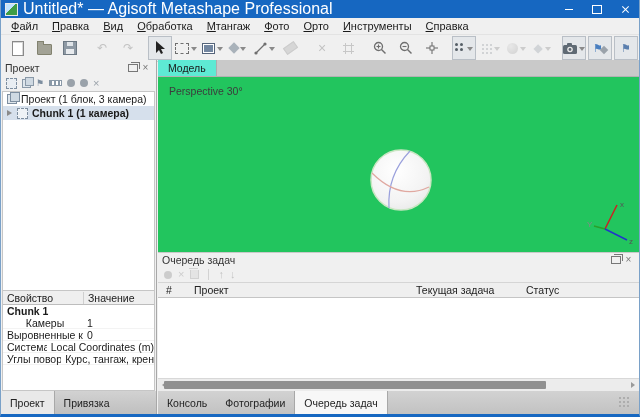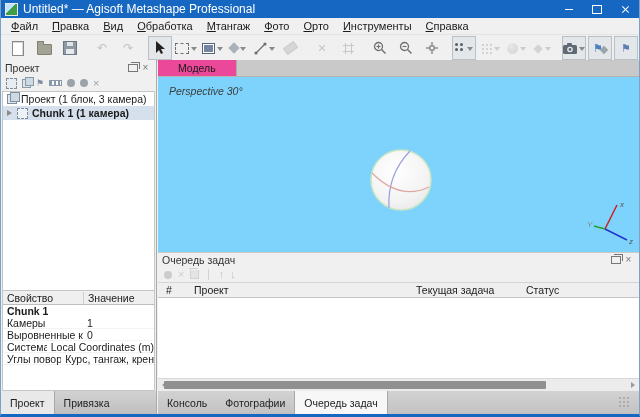--- a/index.html
+++ b/index.html
@@ -1,20 +1,20 @@
 <!DOCTYPE html>
 <html><head>
 <meta charset="utf-8">
 <style>
   html,body{margin:0;padding:0;background:#444;}
   .window{position:relative;width:640px;height:417px;background:#f0f0f0;overflow:hidden;
     font-family:"Liberation Sans",sans-serif;color:#1a1a1a;box-sizing:border-box;
     border-left:1px solid #7aa1c8;border-right:1px solid #7aa1c8;border-bottom:3px solid #1667c1;}
   
-  .titlebar{position:absolute;left:0;top:0;right:0;height:18px;background:#1667c1;display:flex;align-items:center;color:#fff;font-size:12px;}
+  .titlebar{position:absolute;left:0;top:0;right:0;height:18px;background:#1667c1;display:flex;align-items:center;color:#fff;font-size:16px;}
   .appicon{width:11px;height:11px;margin:0 5px 0 4px;border:1px solid #e8e8e8;background:linear-gradient(135deg,#bfe3ff 45%,#3e9e46 45%);}
   .title-text{flex:1;white-space:nowrap;overflow:hidden;}
   .winbtn{width:28px;height:18px;display:flex;align-items:center;justify-content:center;}
   .i-min{width:8px;height:1px;background:#fff;}
   .i-max{width:8px;height:7px;border:1px solid #fff;}
   .i-close{position:relative;width:9px;height:9px;}
   .i-close::before,.i-close::after{content:"";position:absolute;left:4px;top:0;width:1px;height:9px;background:#fff;}
   .i-close::before{transform:rotate(45deg);} .i-close::after{transform:rotate(-45deg);}
   
   .menubar{position:absolute;left:0;top:18px;right:0;height:16px;display:flex;align-items:center;font-size:11px;padding-left:3px;background:#f0f0f0;}
@@ -70,33 +70,33 @@
   .expander{width:0;height:0;border:3px solid transparent;border-left:5px solid #8a8a8a;margin-right:2px;}
   .ti-project{position:relative;width:8px;height:8px;border:1px solid #7d8ea0;background:#dfe6ec;margin-right:4px;}
   .ti-project::before{content:"";position:absolute;left:2px;top:-3px;width:8px;height:8px;border:1px solid #7d8ea0;background:#cfd9e2;}
   .ti-chunk{width:9px;height:9px;border:1px dashed #7d8ea0;background:#eef2f6;margin-right:4px;}
   
   .props{position:absolute;left:1px;right:1px;top:230px;bottom:23px;background:#fff;border:1px solid #c6c6c6;font-size:10.5px;}
   .props-head{display:flex;height:13px;background:#efefef;border-bottom:1px solid #bdbdbd;align-items:center;}
   .props-head .c1{width:76px;padding-left:4px;border-right:1px solid #cfcfcf;}
   .props-head .c2{padding-left:4px;text-align:right;}
   .prow{display:flex;height:11px;align-items:center;border-bottom:1px solid #f3f3f3;}
-  .prow .c1{width:76px;padding-left:4px;white-space:nowrap;overflow:hidden;}
+  .prow .c1{width:76px;padding-left:4px;white-space:nowrap;overflow:hidden;text-align:center;}
   .prow .c2{padding-left:4px;white-space:nowrap;}
   .pgroup{font-weight:bold;padding-left:4px;height:12px;display:flex;align-items:center;}
   
   .dock-tabs{position:absolute;left:0;right:0;bottom:0;height:23px;background:linear-gradient(#d2d2d2,#bfbfbf);display:flex;align-items:stretch;font-size:10.5px;}
   .dtab{padding:0 9px;display:flex;align-items:center;color:#222;}
   .dtab.active{background:#e9e9e9;border-right:1px solid #a8a8a8;}
   .dtab.activew{background:#f7f7f7;border-left:1px solid #a8a8a8;border-right:1px solid #a8a8a8;}
   
   .right-dock{position:absolute;left:157px;top:60px;right:0;bottom:0;background:#f0f0f0;}
   .model-tabbar{position:absolute;left:0;top:0;right:0;height:16px;background:#c9c9c9;border-bottom:1px solid #b2b2b2;display:flex;font-size:10.5px;}
-  .model-tab{background:#ec4899;padding:0 20px;display:flex;align-items:center;border-right:1px solid #adadad;}
-  .viewport{position:absolute;left:0;top:17px;right:0;height:193px;background:#7dd3fc;border-bottom:1px solid #a8a8a8;box-sizing:border-box;font-style:italic;}
+  .model-tab{background:#5eead4;padding:0 10px;display:flex;align-items:center;border-right:1px solid #adadad;}
+  .viewport{position:absolute;left:0;top:17px;right:0;height:193px;background:#22c55e;border-bottom:1px solid #a8a8a8;box-sizing:border-box;}
   .persp{position:absolute;left:11px;top:8px;font-size:10.5px;color:#3c3c3c;}
   .sphere{position:absolute;left:208px;top:68px;}
   .gizmo{position:absolute;left:429px;top:119px;}
   
   .queue{position:absolute;left:0;top:192px;right:0;bottom:23px;display:flex;flex-direction:column;background:#f0f0f0;border-top:1px solid #c9c9c9;}
   .q-head{height:14px;display:flex;align-items:center;font-size:10.5px;padding:0 4px;color:#333;}
   .q-head .ph-title{flex:1;}
   .q-tools{height:15px;display:flex;align-items:center;gap:6px;padding:0 6px;}
   .i-trash{position:relative;width:7px;height:8px;border:1px solid #9a9a9a;border-top:none;background:#cfcfcf;}
   .i-trash::before{content:"";position:absolute;left:-2px;top:-2px;width:9px;height:1px;background:#9a9a9a;}

